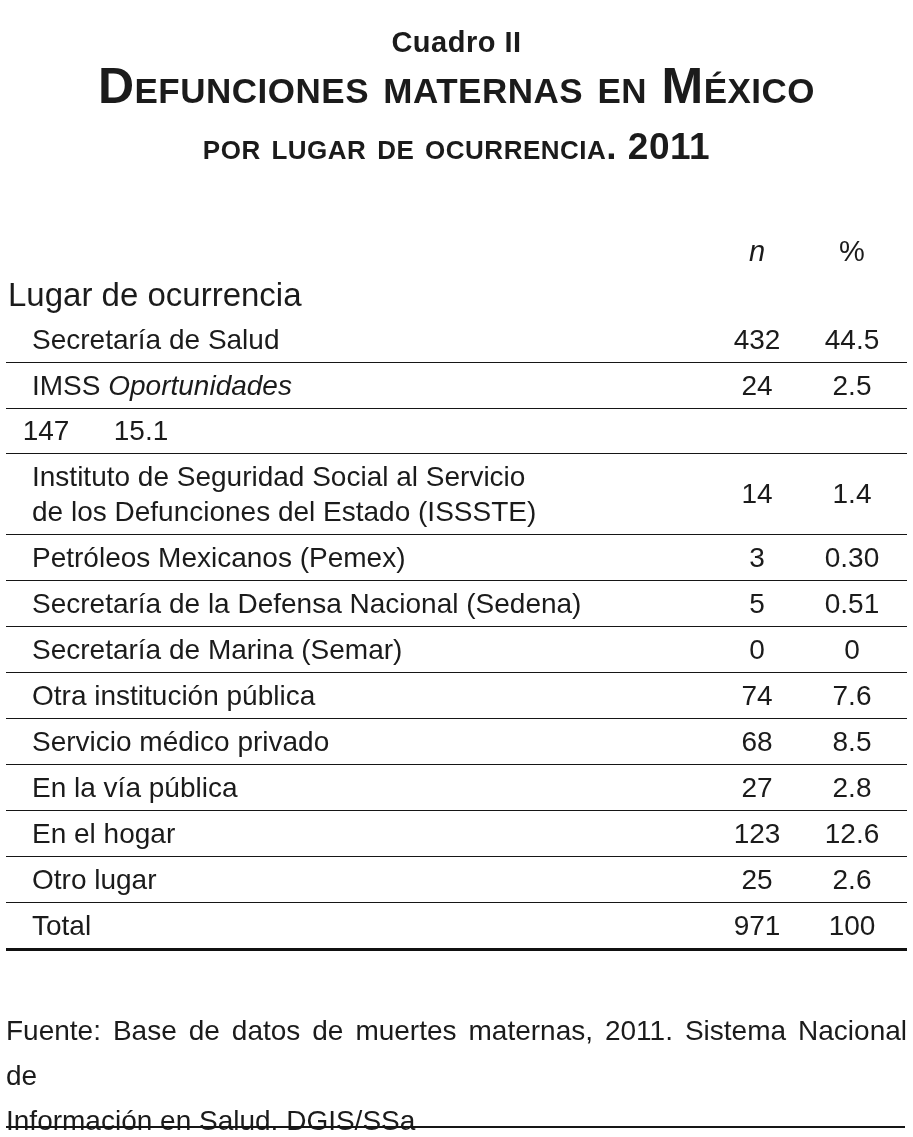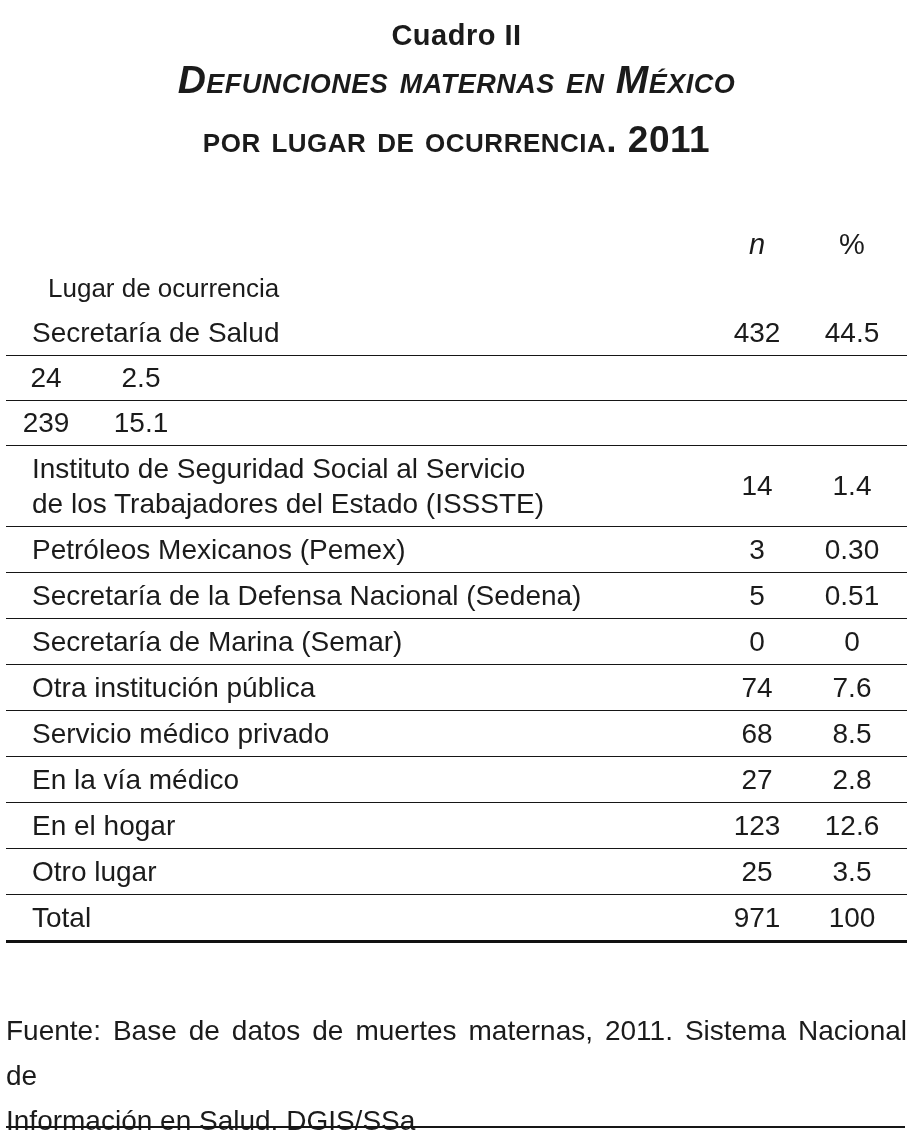--- a/index.html
+++ b/index.html
@@ -12,52 +12,51 @@
     overflow: hidden;
   }
   .page { padding: 0 6px; box-sizing: border-box; }
 
   
   .title-kicker {
     text-align: center;
     font-weight: bold;
     font-size: 29px;
     line-height: 36px;
-    padding-top: 17px;
+    padding-top: 24px;
     letter-spacing: 0.5px;
   }
   .title-line {
     text-align: center;
     font-weight: bold;
     font-variant: small-caps;
     letter-spacing: 0.5px;
   }
-  .title-line.l1 { font-size: 39px; line-height: 47px; margin-top: 3px; font-style: italic; }
+  .title-line.l1 { font-size: 50px; line-height: 47px; margin-top: 3px; }
   .title-line.l2 { font-size: 37px; line-height: 45px; margin-top: 14px; }
 
   
   .tbl { margin-top: 60px; }
   .thead {
     display: flex;
     align-items: center;
     height: 44px;
     font-size: 29px;
   }
   .thead .spacer { flex: 1; }
   .col-n   { width: 80px;  text-align: center; }
   .col-pct { width: 110px; text-align: center; }
   .thead .col-n { font-style: italic; }
 
   .group-row {
     display: flex;
     align-items: center;
     height: 44px;
-    font-size: 26px;
+    font-size: 33px;
     padding-left: 2px;
-    margin-left: 40px;
   }
   .tr {
     display: flex;
     align-items: center;
     min-height: 34px;
     padding: 5px 0;
     border-bottom: 1.6px solid #161616;
     font-size: 28px;
   }
   .tr .label { flex: 1; padding-left: 26px; line-height: 35px; }
@@ -103,31 +102,32 @@
 
     <div class="group-row">Lugar de ocurrencia</div>
 
     <div class="tr">
       <div class="label"><span>Secretaría de Salud</span></div>
       <div class="n">432</div>
       <div class="pct">44.5</div>
     </div>
 
     <div class="tr">
+      <div class="label"><span>IMSS </span><span class="em">Oportunidades</span></div>
       <div class="n">24</div>
       <div class="pct">2.5</div>
     </div>
 
     <div class="tr">
-      <div class="n">239</div>
+      <div class="n">147</div>
       <div class="pct">15.1</div>
     </div>
 
     <div class="tr">
-      <div class="label"><span>Instituto de Seguridad Social al Servicio</span><span class="l2">de los Trabajadores del Estado (ISSSTE)</span></div>
+      <div class="label"><span>Instituto de Seguridad Social al Servicio</span><span class="l2">de los Defunciones del Estado (ISSSTE)</span></div>
       <div class="n">14</div>
       <div class="pct">1.4</div>
     </div>
 
     <div class="tr">
       <div class="label"><span>Petróleos Mexicanos (Pemex)</span></div>
       <div class="n">3</div>
       <div class="pct">0.30</div>
     </div>
 
@@ -149,35 +149,35 @@
       <div class="pct">7.6</div>
     </div>
 
     <div class="tr">
       <div class="label"><span>Servicio médico privado</span></div>
       <div class="n">68</div>
       <div class="pct">8.5</div>
     </div>
 
     <div class="tr">
-      <div class="label"><span>En la vía médico</span></div>
+      <div class="label"><span>En la vía pública</span></div>
       <div class="n">27</div>
       <div class="pct">2.8</div>
     </div>
 
     <div class="tr">
       <div class="label"><span>En el hogar</span></div>
       <div class="n">123</div>
       <div class="pct">12.6</div>
     </div>
 
     <div class="tr">
       <div class="label"><span>Otro lugar</span></div>
       <div class="n">25</div>
-      <div class="pct">3.5</div>
+      <div class="pct">2.6</div>
     </div>
 
 
     <div class="tr total">
       <div class="label"><span>Total</span></div>
       <div class="n">971</div>
       <div class="pct">100</div>
     </div>
 
   </div>

